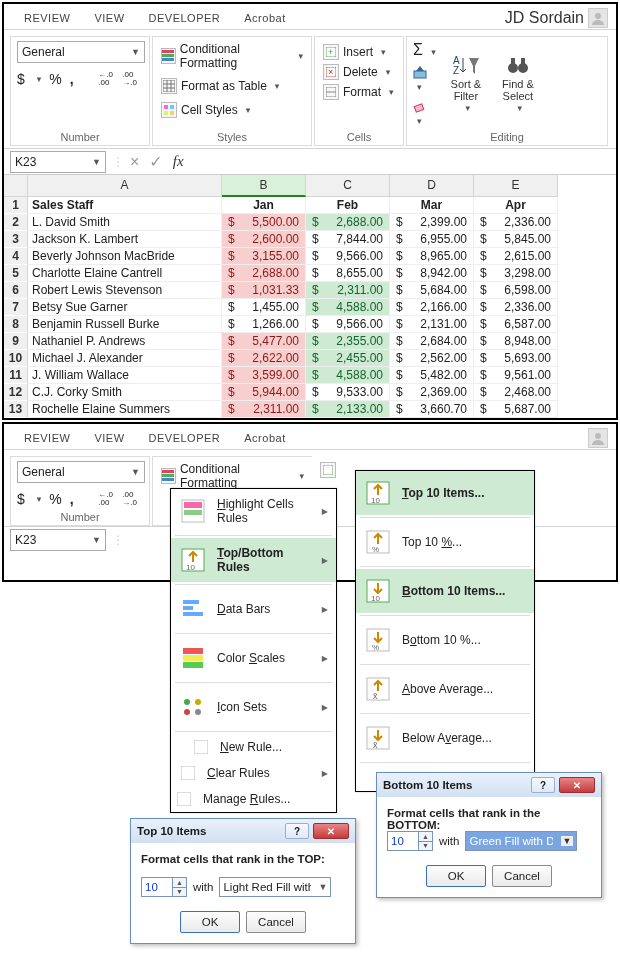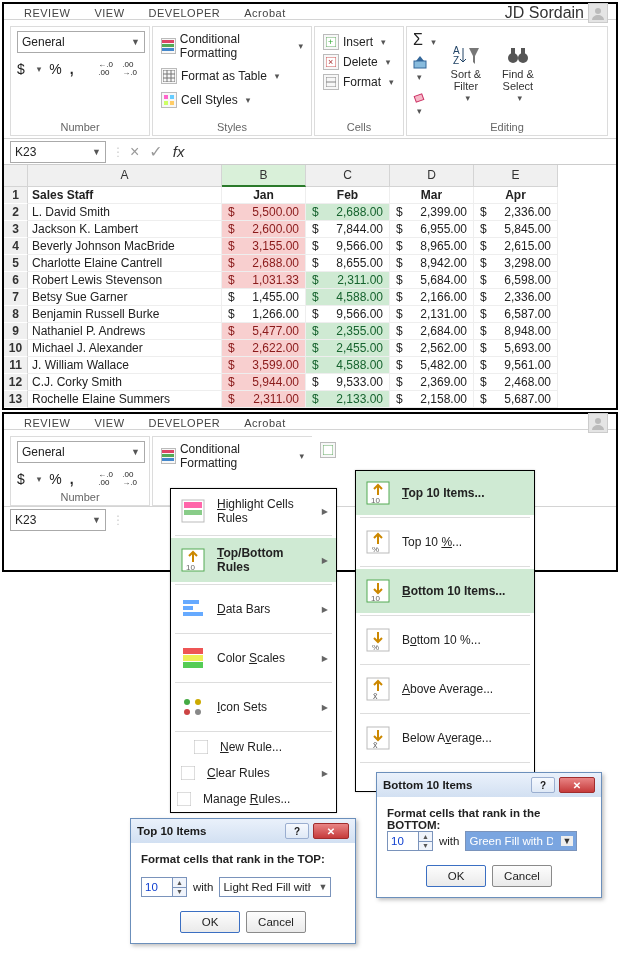--- a/index.html
+++ b/index.html
@@ -14,21 +14,21 @@
   .panel {
     border: 2px solid #000;
     position: relative;
     background: #fff;
   }
   
   .tabs {
     display: flex;
     align-items: center;
     padding: 2px 8px 0 8px;
-    height: 16px;
+    height: 26px;
     border-bottom: 1px solid #d4d4d4;
   }
   .tabs .tab {
     padding: 2px 12px;
     font-size: 11px;
     letter-spacing: 0.5px;
     color: #444;
   }
   .tabs .spacer { flex: 1; }
   .user {
@@ -96,21 +96,21 @@
   .cells-group .row { margin:2px 0;}
   .fx-bar {
     display:flex; align-items:center;
     border-top:1px solid #d4d4d4;
     height:26px;
     padding:0 6px;
     gap:6px;
   }
   .namebox { width:96px; }
   .fx-icons { display:flex; gap:10px; color:#999; align-items:center;}
-  .fx-label { font-style:italic; font-family:Liberation Sans, sans-serif; }
+  .fx-label { font-style:italic; font-family:Liberation Serif, serif; }
   
   .grid {
     display:grid;
     grid-template-columns: 24px 194px 84px 84px 84px 84px;
     font-size:12px;
     border-top:1px solid #ccc;
   }
   .hdr { background:#f0f0f0; border-right:1px solid #d4d4d4; border-bottom:1px solid #d4d4d4;
          text-align:center; padding:3px 0; color:#333;}
   .sel-col { background:#d9f0d9; border-bottom:2px solid #2a7a2a; }
@@ -593,21 +593,21 @@
       <div class="cell money red-fill">
         <span>$</span>
         <span>2,311.00</span>
       </div>
       <div class="cell money grn-fill">
         <span>$</span>
         <span>2,133.00</span>
       </div>
       <div class="cell money ">
         <span>$</span>
-        <span>2,158.00</span>
+        <span>3,660.70</span>
       </div>
       <div class="cell money ">
         <span>$</span>
         <span>5,687.00</span>
       </div>
     </div>
 </div>
 
 <div class="panel panel2" style="margin:2px; height:160px;">
   <div class="tabs">

